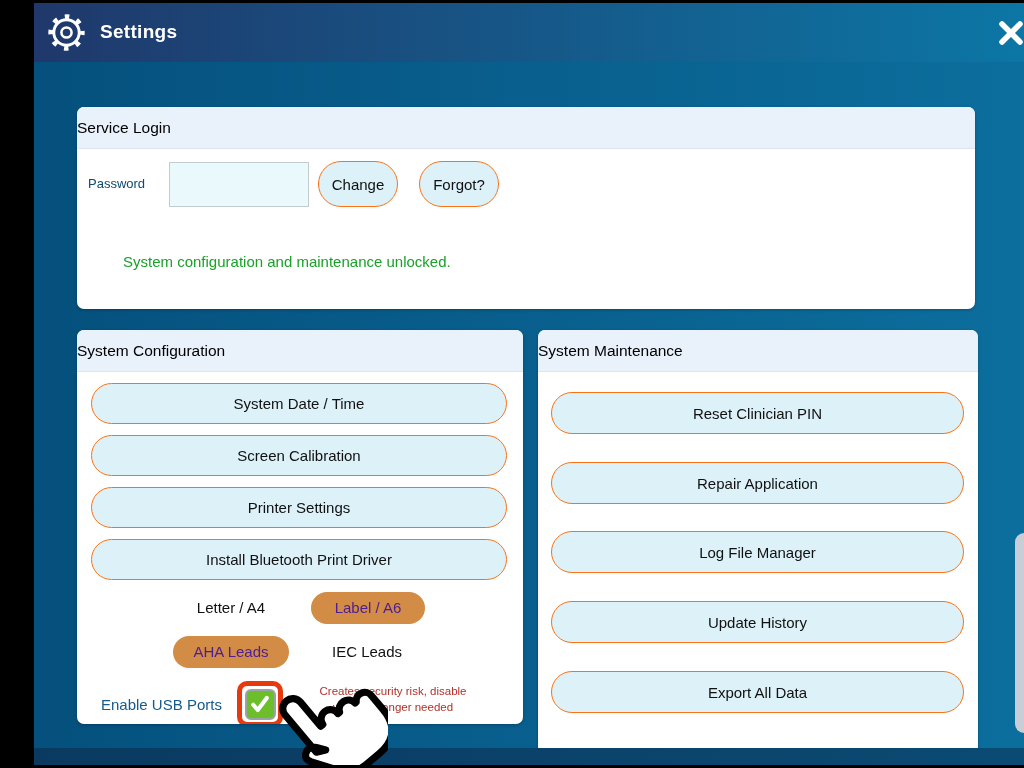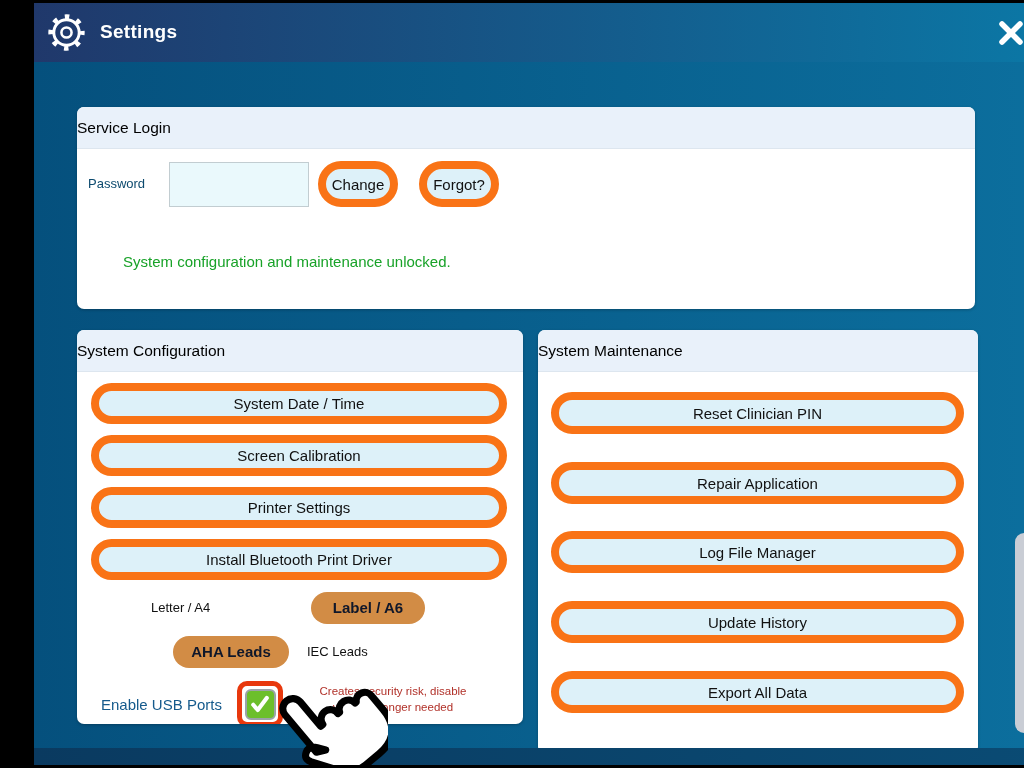--- a/index.html
+++ b/index.html
@@ -46,43 +46,43 @@
   .pw-label {
     position:absolute; left:11px; top:54px; width:80px; height:46px; line-height:46px;
     color:#0c4a6e; font-size:13px;
   }
   .pw-input {
     position:absolute; left:92px; top:55px; width:140px; height:45px;
     background:#EAF9FC; border:1px solid #C2CDD1; font-size:16px; padding:0 8px;
     outline:none;
   }
   .pill-btn {
-    background:#DDF1F9; border:8px solid #f97316; border-radius:23px;
+    background:#DDF1F9; border:1px solid #f97316; border-radius:23px;
     color:#111; font-size:15px; cursor:pointer;
     display:flex; align-items:center; justify-content:center;
     font-family:"Liberation Sans", sans-serif;
   }
   .change-btn { position:absolute; left:241px; top:54px; width:80px; height:46px; }
   .forgot-btn { position:absolute; left:342px; top:54px; width:80px; height:46px; }
   .status-msg {
     position:absolute; left:46px; top:146px; font-size:15px; color:#18A228;
   }
 
   
   .config-panel .stack-btn { position:absolute; left:14px; right:16px; height:41px; }
   .maint-panel  .stack-btn { position:absolute; left:13px; right:14px; height:42px; }
 
   
   .plain-option {
-    position:absolute; height:32px; line-height:32px; text-align:left;
-    font-size:13px; color:#111; cursor:pointer;
+    position:absolute; height:32px; line-height:32px; text-align:center;
+    font-size:15px; color:#111; cursor:pointer;
   }
   .pill-orange {
     position:absolute; height:32px; line-height:32px; text-align:center;
-    background:#D28C45; color:#0f172a; font-size:15px; font-weight:700;
+    background:#D28C45; color:#4c1d95; font-size:15px; font-weight:400;
     border-radius:17px; cursor:pointer;
   }
   
   .usb-label {
     position:absolute; left:24px; top:352px; height:46px; line-height:46px;
     color:#155A8C; font-size:15px;
   }
   .usb-check {
     position:absolute; left:160px; top:351px; width:46px; height:46px;
     background:#fff; border:5px solid #E8380D; border-radius:10px;

